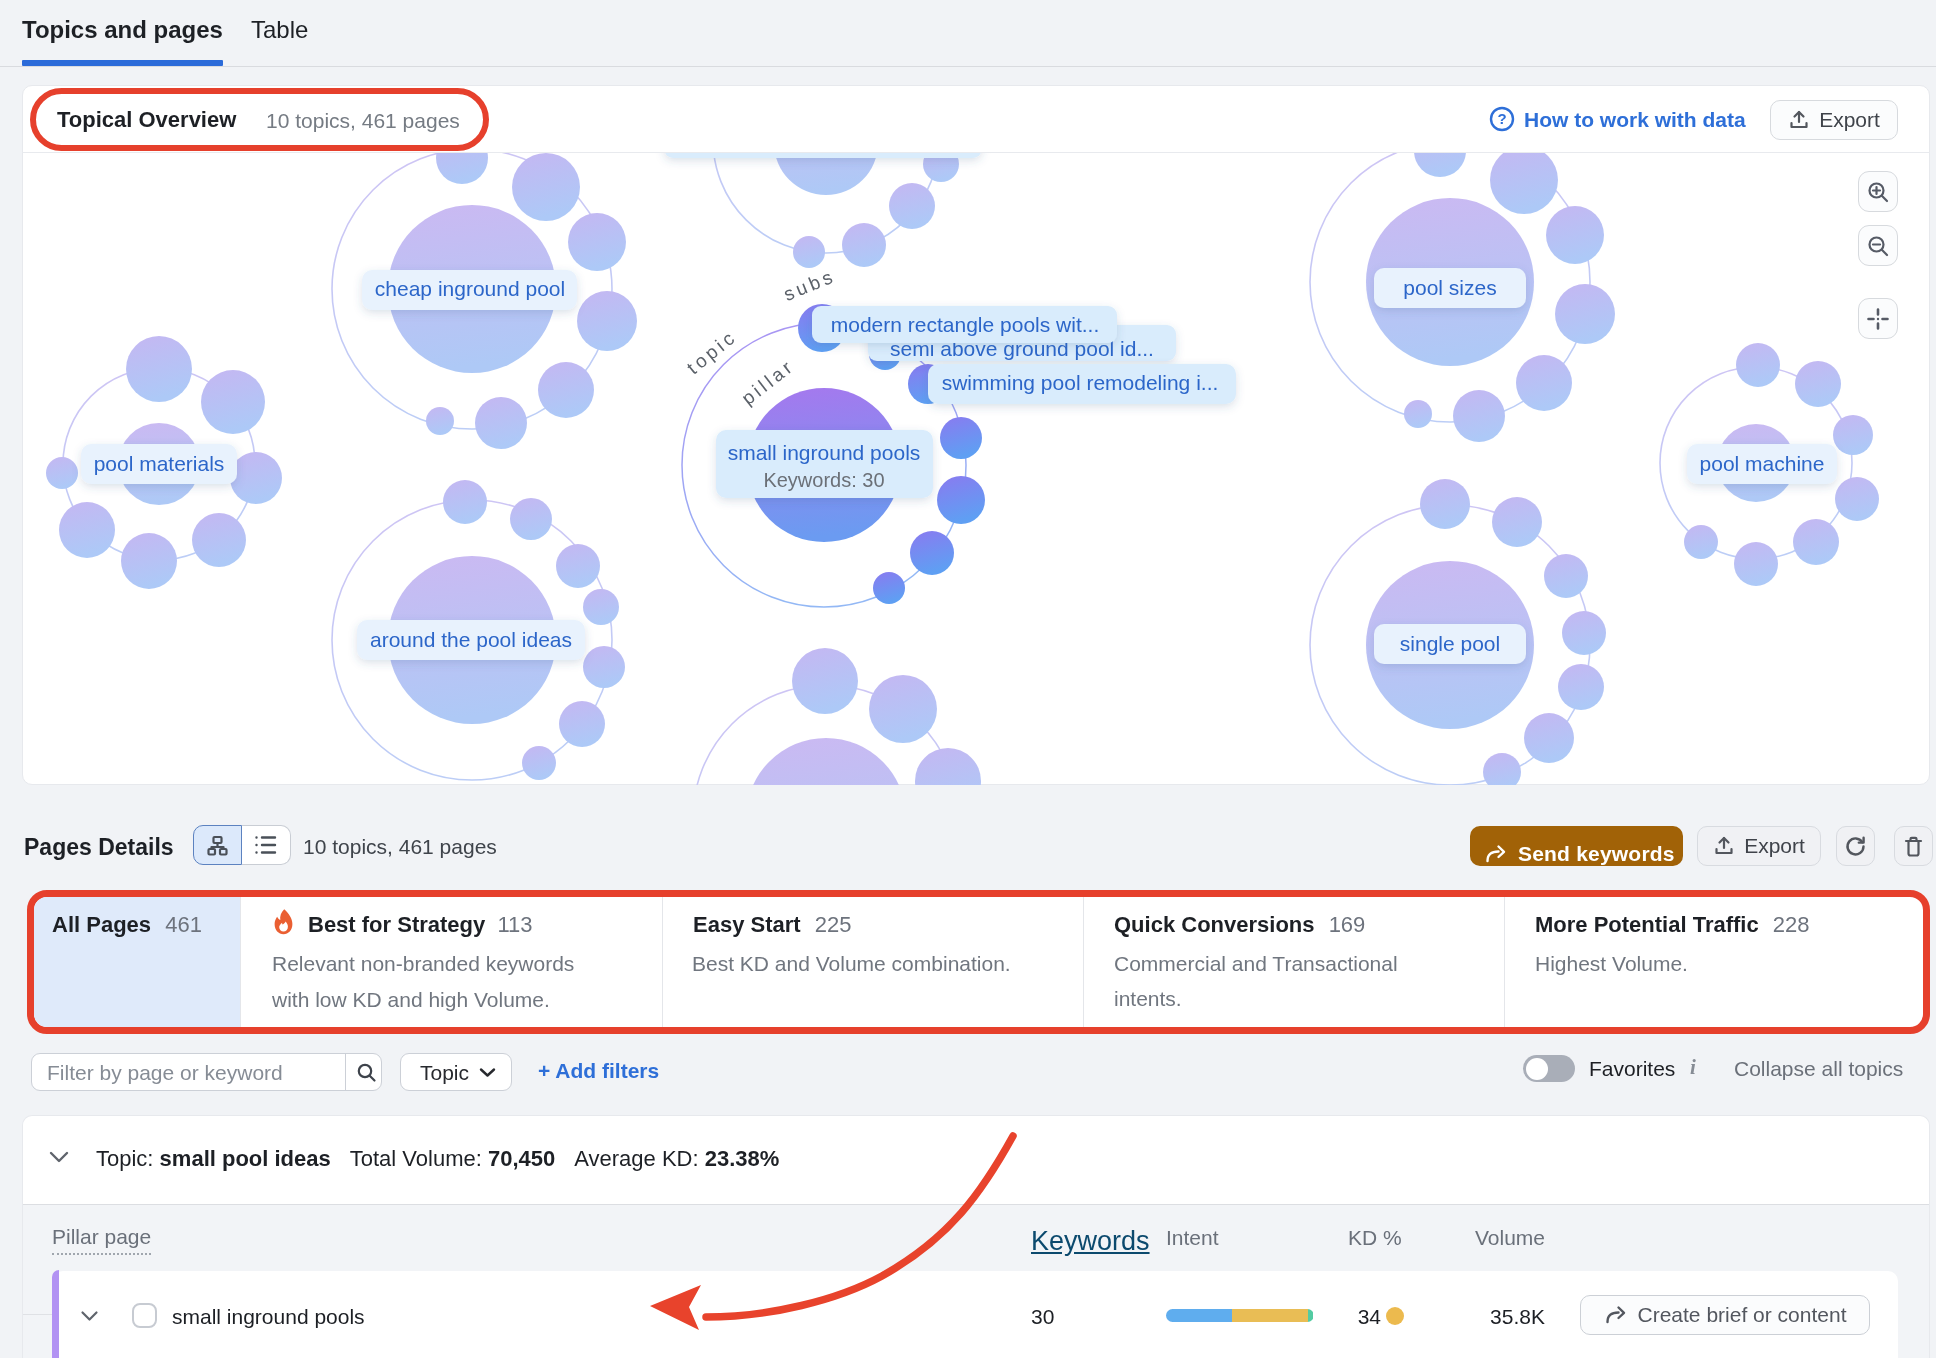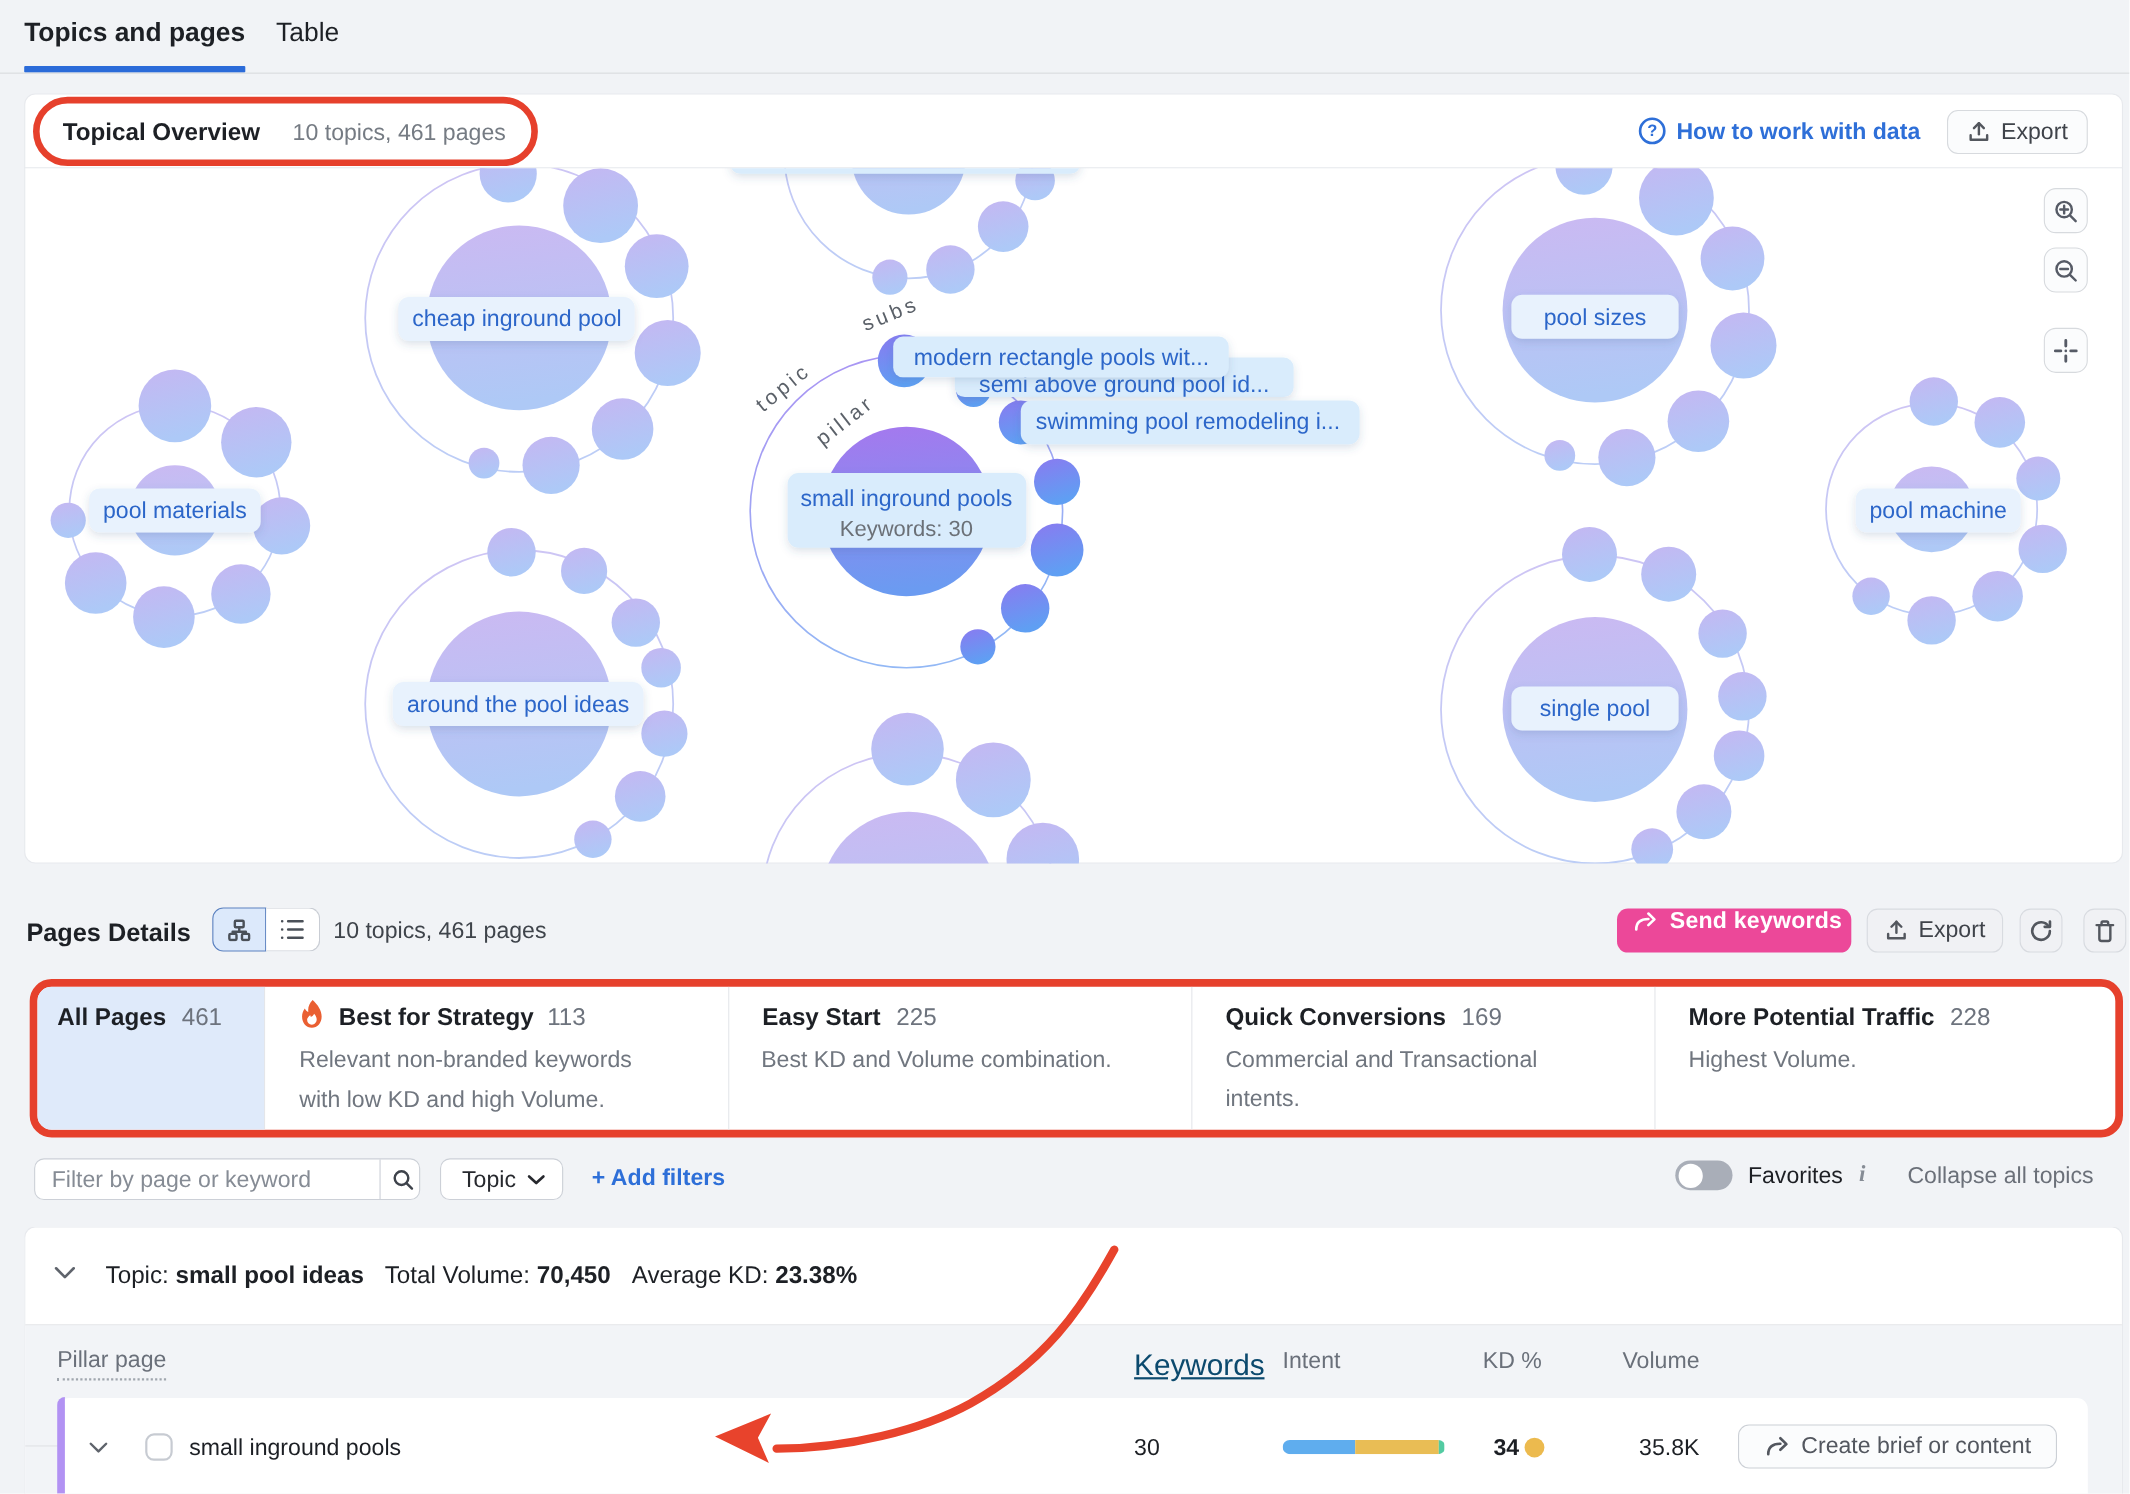--- a/index.html
+++ b/index.html
@@ -230,21 +230,21 @@
     </div>
     <div style="position:absolute;left:49px;top:0;width:49px;height:40px;background:#fff;border:1px solid #c9cdd4;border-left:none;border-radius:0 10px 10px 0;box-sizing:border-box;display:flex;align-items:center;justify-content:center;">
       <svg width="22" height="20" viewBox="0 0 22 20" stroke="#4a5058" stroke-width="2.4" stroke-linecap="round">
           <path d="M1.5 2.5 h0.01 M1.5 10 h0.01 M1.5 17.5 h0.01"></path>
           <path d="M7 2.5 h13 M7 10 h13 M7 17.5 h13"></path>
         </svg>
     </div>
   </div>
   <div class="abs" style="left:303px;top:835px;font-size:21px;color:#3f444b;">10 topics, 461 pages</div>
 
-  <div class="abs" style="left:1470px;top:826px;width:213px;height:40px;background:#ec4899;border-radius:10px;display:flex;align-items:flex-start;">
+  <div class="abs" style="left:1470px;top:826px;width:213px;height:40px;background:#a16207;border-radius:10px;display:flex;align-items:flex-end;">
     <svg width="24" height="24" viewBox="0 0 24 24" style="margin:0 10px 0 14px;" fill="none" stroke="#fff" stroke-width="2.4" stroke-linecap="round" stroke-linejoin="round">
         <path d="M3.5 19 C3.5 12 8 9.5 14.5 9.5"></path>
         <path d="M14.5 4.5 L20 9.8 L14.5 15"></path>
       </svg>
     <span style="font-size:21px;color:#fff;font-weight:700;letter-spacing:0.2px;">Send keywords</span>
   </div>
   <div class="btn" style="left:1697px;top:826px;width:124px;height:40px;background:#f0f1f4;border-color:#d8dbe0;">
     <svg width="22" height="22" viewBox="0 0 22 22" style="margin-right:9px;">
         <g stroke="#53575e" stroke-width="2.2" fill="none" stroke-linecap="round" stroke-linejoin="round">
           <path d="M11 3 v10"></path>
@@ -333,21 +333,21 @@
       <path d="M2.5 2.5 L9.5 9.5 L16.5 2.5"></path>
     </svg>
   <div class="abs" style="left:132px;top:1303px;width:25px;height:25px;border:2px solid #c7cbd2;border-radius:8px;box-sizing:border-box;background:#fff;"></div>
   <div class="abs" style="left:172px;top:1305px;font-size:21px;color:#1c1f24;">small inground pools</div>
   <div class="abs" style="left:1031px;top:1305px;width:100px;font-size:21px;color:#1c1f24;">30</div>
   <div class="abs" style="left:1166px;top:1309px;width:148px;height:13px;border-radius:7px;overflow:hidden;">
     <div style="position:absolute;left:0;top:0;width:66px;height:13px;background:#5fadee;"></div>
     <div style="position:absolute;left:66px;top:0;width:76px;height:13px;background:#e9bd55;"></div>
     <div style="position:absolute;left:142px;top:0;width:5px;height:13px;background:#53cba2;"></div>
   </div>
-  <div class="abs" style="left:1331px;top:1305px;width:50px;font-size:21px;color:#1c1f24;text-align:right;font-weight:bold;">34</div>
+  <div class="abs" style="left:1331px;top:1305px;width:50px;font-size:21px;color:#1c1f24;text-align:right;">34</div>
   <div class="abs" style="left:1386px;top:1307px;width:18px;height:18px;background:#ecba4e;border-radius:50%;"></div>
   <div class="abs" style="left:1445px;top:1305px;width:100px;font-size:21px;color:#1c1f24;text-align:right;">35.8K</div>
   <div class="btn" style="left:1580px;top:1295px;width:290px;height:40px;border-color:#ccd0d6;">
     <svg width="24" height="24" viewBox="0 0 24 24" style="margin-right:10px;" fill="none" stroke="#53575f" stroke-width="2.4" stroke-linecap="round" stroke-linejoin="round">
         <path d="M3.5 19 C3.5 12 8 9.5 14.5 9.5"></path>
         <path d="M14.5 4.5 L20 9.8 L14.5 15"></path>
       </svg>
     <span style="font-size:21px;color:#53575f;">Create brief or content</span>
   </div>
 

